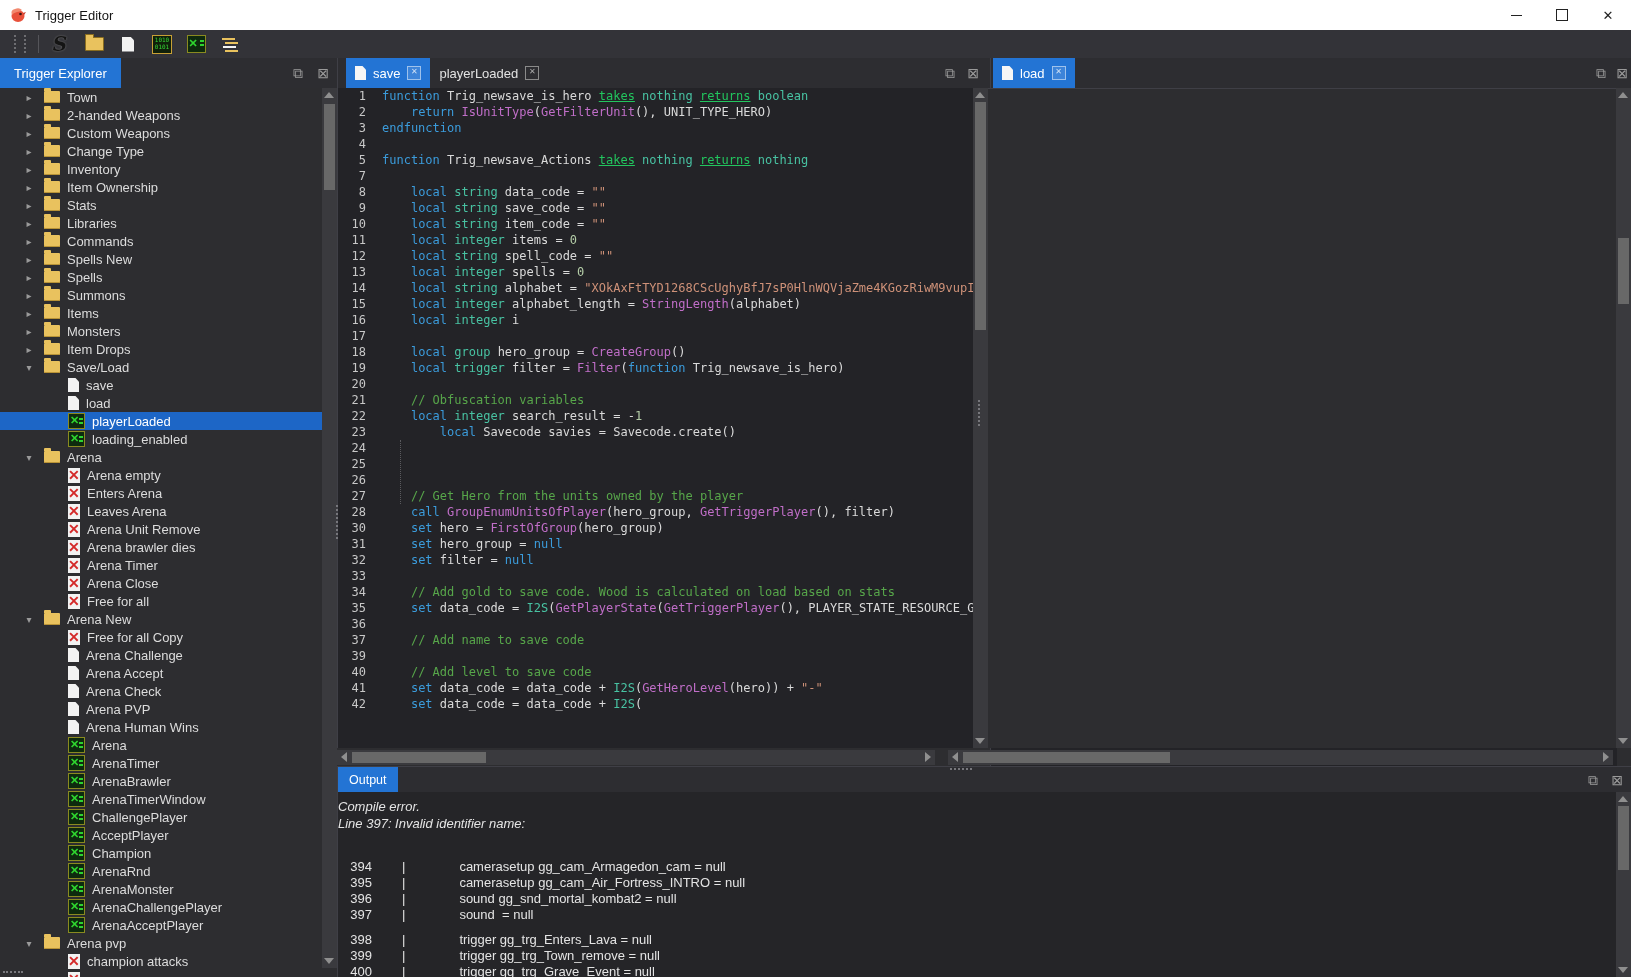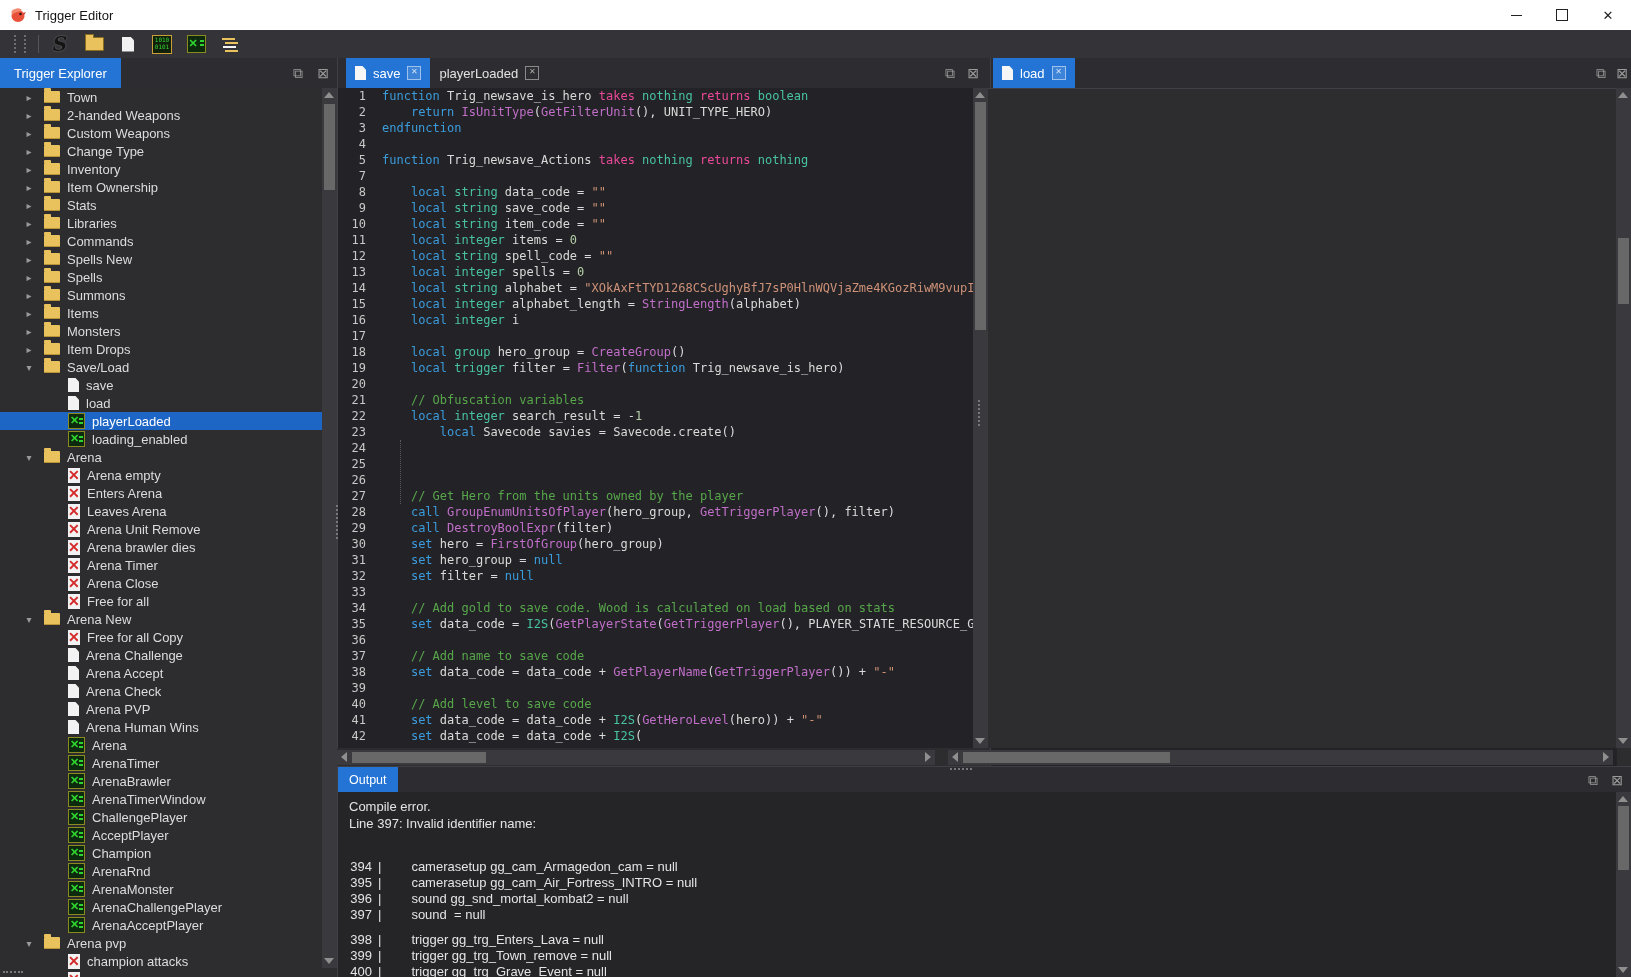--- a/index.html
+++ b/index.html
@@ -58,40 +58,40 @@
   .i-dis{width:12px;height:15px;background:#f2f2f2;}
   .i-dis::before{content:"\2715";position:absolute;left:0px;top:-1px;font-size:14px;font-weight:bold;color:#D42A2A;}
   .ind1{margin-left:68px;} .ind0{margin-left:8px;}
 
   
   .codearea{background:#232327;overflow:hidden;font-family:"DejaVu Sans Mono",monospace;font-size:12px;position:relative;}
   .cl{height:16px;line-height:16px;white-space:pre;}
   .ln{display:inline-block;text-align:right;color:#c8c8c8;}
   .mid .ln{width:28px;margin-right:16px;}
   .rgt .ln{width:38px;margin-right:12px;}
-  .tk-k{color:#3B9CDC;} .tk-K{color:#ec4899;} .tk-t{color:#48C2A2;} .tk-f{color:#C06EC8;}
+  .tk-k{color:#3B9CDC;} .tk-K{color:#22c55e;text-decoration:underline;} .tk-t{color:#48C2A2;} .tk-f{color:#C06EC8;}
   .tk-s{color:#CE9178;} .tk-n{color:#B5CEA8;} .tk-c{color:#57A64A;} .tk-p{color:#DADADA;}
   .guide{position:absolute;border-left:1px dotted #5a5a5e;width:0;}
 
   
   .sbv{background:#3A3A3E;position:absolute;}
   .sbh{background:#3A3A3E;position:absolute;}
   .thumbv{position:absolute;left:2px;width:11px;background:#686868;}
   .thumbh{position:absolute;top:2px;height:11px;background:#686868;}
   .arr{position:absolute;width:0;height:0;}
   .arr-u{border-left:5px solid transparent;border-right:5px solid transparent;border-bottom:6px solid #8f8f8f;left:2px;top:4px;}
   .arr-d{border-left:5px solid transparent;border-right:5px solid transparent;border-top:6px solid #8f8f8f;left:2px;bottom:4px;}
   .arr-l{border-top:5px solid transparent;border-bottom:5px solid transparent;border-right:6px solid #8f8f8f;left:4px;top:2px;}
   .arr-r{border-top:5px solid transparent;border-bottom:5px solid transparent;border-left:6px solid #8f8f8f;right:4px;top:2px;}
 
   
   .outbody{background:#252528;color:#E4E4E4;font-size:13px;overflow:hidden;}
-  .out-msg{height:17px;line-height:17px;margin-left:11px;}
+  .out-msg{height:17px;line-height:17px;margin-left:0;font-style:italic;}
   .outrows{margin-top:27px;}
-  .outrow{height:16px;line-height:16px;display:flex;}
+  .outrow{height:16px;line-height:16px;display:flex;gap:24px;}
   .outrow.gap{margin-top:9px;}
   .on{width:34px;text-align:right;flex:none;}
   .opipe{margin-left:6px;flex:none;}
   .ot{margin-left:30px;white-space:pre;}
 
   .vgrip{border-left:2px dotted #77777c;width:2px;position:absolute;}
   .hgrip{border-top:2px dotted #77777c;height:2px;position:absolute;}
 </style>
 </head>
 <body>
@@ -409,30 +409,28 @@
     <div class="cl"><span class="ln">19</span><span class="tk-p">    </span><span class="tk-k">local </span><span class="tk-t">trigger </span><span class="tk-p">filter = </span><span class="tk-f">Filter</span><span class="tk-p">(</span><span class="tk-k">function</span><span class="tk-p"> Trig_newsave_is_hero)</span></div>
     <div class="cl"><span class="ln">20</span></div>
     <div class="cl"><span class="ln">21</span><span class="tk-p">    </span><span class="tk-c">// Obfuscation variables</span></div>
     <div class="cl"><span class="ln">22</span><span class="tk-p">    </span><span class="tk-k">local </span><span class="tk-t">integer </span><span class="tk-p">search_result = -</span><span class="tk-n">1</span></div>
     <div class="cl"><span class="ln">23</span><span class="tk-p">        </span><span class="tk-k">local </span><span class="tk-p">Savecode savies = Savecode.create()</span></div>
     <div class="cl"><span class="ln">24</span></div>
     <div class="cl"><span class="ln">25</span></div>
     <div class="cl"><span class="ln">26</span></div>
     <div class="cl"><span class="ln">27</span><span class="tk-p">    </span><span class="tk-c">// Get Hero from the units owned by the player</span></div>
     <div class="cl"><span class="ln">28</span><span class="tk-p">    </span><span class="tk-k">call </span><span class="tk-f">GroupEnumUnitsOfPlayer</span><span class="tk-p">(hero_group, </span><span class="tk-f">GetTriggerPlayer</span><span class="tk-p">(), filter)</span></div>
-    <div class="cl"><span class="ln">29</span><span class="tk-p">    </span><span class="tk-k">call </span><span class="tk-f">DestroyBoolExpr</span><span class="tk-p">(filter)</span></div>
     <div class="cl"><span class="ln">30</span><span class="tk-p">    </span><span class="tk-k">set </span><span class="tk-p">hero = </span><span class="tk-f">FirstOfGroup</span><span class="tk-p">(hero_group)</span></div>
     <div class="cl"><span class="ln">31</span><span class="tk-p">    </span><span class="tk-k">set </span><span class="tk-p">hero_group = </span><span class="tk-k">null</span></div>
     <div class="cl"><span class="ln">32</span><span class="tk-p">    </span><span class="tk-k">set </span><span class="tk-p">filter = </span><span class="tk-k">null</span></div>
     <div class="cl"><span class="ln">33</span></div>
     <div class="cl"><span class="ln">34</span><span class="tk-p">    </span><span class="tk-c">// Add gold to save code. Wood is calculated on load based on stats</span></div>
     <div class="cl"><span class="ln">35</span><span class="tk-p">    </span><span class="tk-k">set </span><span class="tk-p">data_code = </span><span class="tk-t">I2S</span><span class="tk-p">(</span><span class="tk-f">GetPlayerState</span><span class="tk-p">(</span><span class="tk-f">GetTriggerPlayer</span><span class="tk-p">(), PLAYER_STATE_RESOURCE_GOL</span></div>
     <div class="cl"><span class="ln">36</span></div>
     <div class="cl"><span class="ln">37</span><span class="tk-p">    </span><span class="tk-c">// Add name to save code</span></div>
-    <div class="cl"><span class="ln">38</span><span class="tk-p">    </span><span class="tk-k">set </span><span class="tk-p">data_code = data_code + </span><span class="tk-f">GetPlayerName</span><span class="tk-p">(</span><span class="tk-f">GetTriggerPlayer</span><span class="tk-p">()) + </span><span class="tk-s">"-"</span></div>
     <div class="cl"><span class="ln">39</span></div>
     <div class="cl"><span class="ln">40</span><span class="tk-p">    </span><span class="tk-c">// Add level to save code</span></div>
     <div class="cl"><span class="ln">41</span><span class="tk-p">    </span><span class="tk-k">set </span><span class="tk-p">data_code = data_code + </span><span class="tk-t">I2S</span><span class="tk-p">(</span><span class="tk-f">GetHeroLevel</span><span class="tk-p">(hero)) + </span><span class="tk-s">"-"</span></div>
     <div class="cl"><span class="ln">42</span><span class="tk-p">    </span><span class="tk-k">set </span><span class="tk-p">data_code = data_code + </span><span class="tk-t">I2S</span><span class="tk-p">(</span></div>
   </div>
 <div class="abs sbv" style="left:973px;top:88px;width:15px;height:660px;">
   <span class="arr arr-u"></span>
     <span class="arr arr-d"></span>
   <div class="thumbv" style="top:14px;height:228px;"></div>
 </div>

